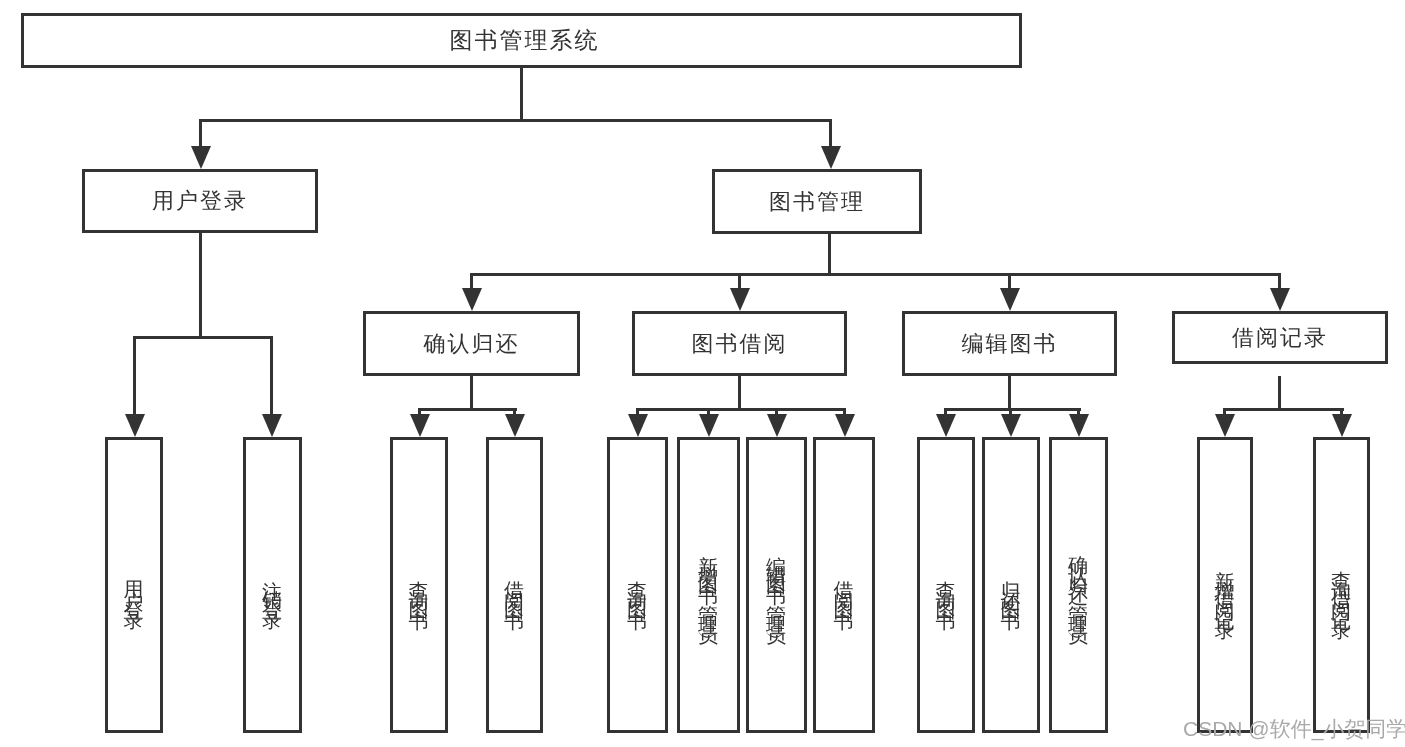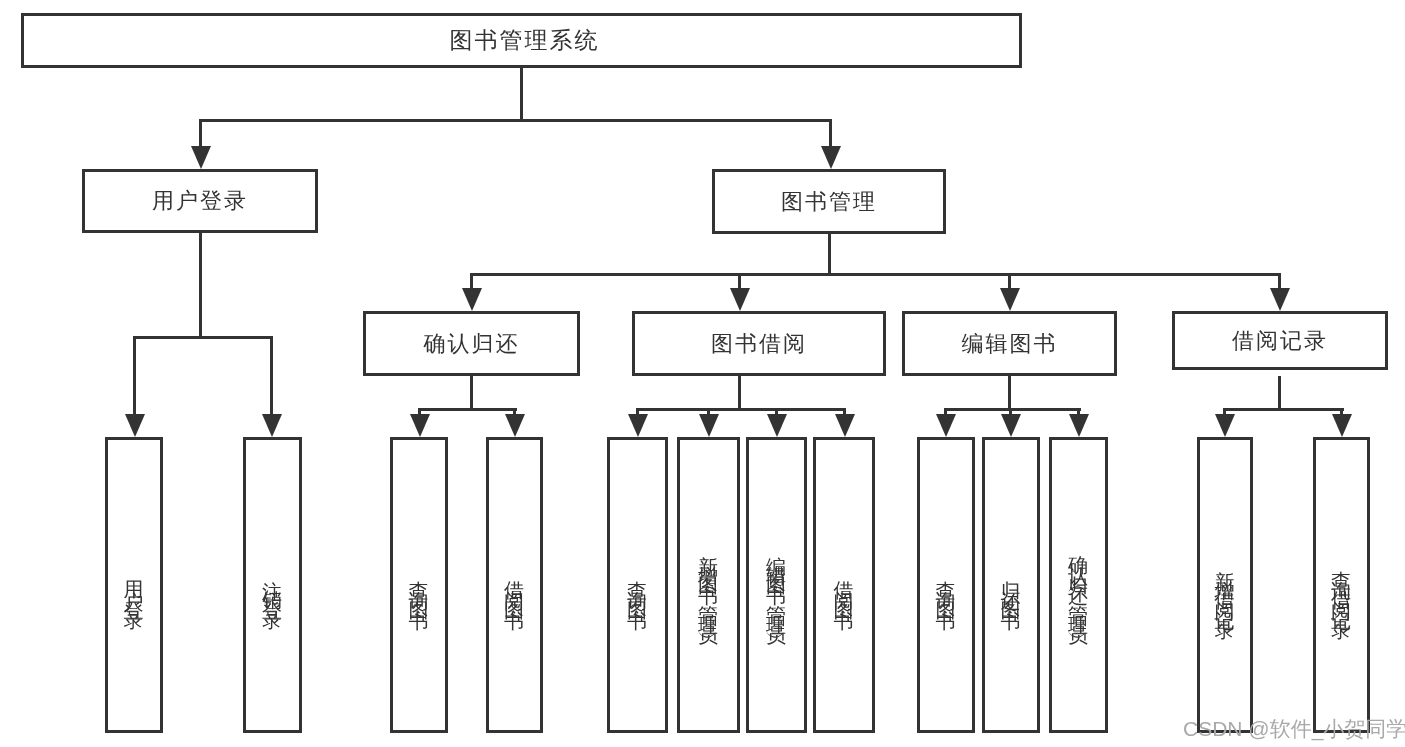--- a/index.html
+++ b/index.html
@@ -74,21 +74,21 @@
   <div class="line" style="left:520px; top:68px; width:3px; height:51px;"></div>
   <div class="line" style="left:199px; top:119px; width:633px; height:3px;"></div>
   <div class="line" style="left:199px; top:119px; width:3px; height:30px;"></div>
   <div class="arrow" style="left:191px; top:146px;"></div>
   <div class="line" style="left:829px; top:119px; width:3px; height:30px;"></div>
   <div class="arrow" style="left:821px; top:146px;"></div>
 
   <div class="box" style="left:82px; top:169px; width:236px; height:64px;">
     <span class="hlabel">用户登录</span>
   </div>
-  <div class="box" style="left:712px; top:169px; width:234px; height:65px;justify-content:center;">
+  <div class="box" style="left:712px; top:169px; width:210px; height:65px;justify-content:center;">
     <span class="hlabel">图书管理</span>
   </div>
 
   <div class="line" style="left:199px; top:233px; width:3px; height:103px;"></div>
   <div class="line" style="left:133px; top:336px; width:140px; height:3px;"></div>
   <div class="line" style="left:133px; top:336px; width:3px; height:80px;"></div>
   <div class="arrow" style="left:125px; top:414px;"></div>
   <div class="line" style="left:270px; top:336px; width:3px; height:80px;"></div>
   <div class="arrow" style="left:262px; top:414px;"></div>
 
@@ -99,27 +99,27 @@
   <div class="line" style="left:738px; top:273px; width:3px; height:17px;"></div>
   <div class="arrow" style="left:730px; top:288px;"></div>
   <div class="line" style="left:1008px; top:273px; width:3px; height:17px;"></div>
   <div class="arrow" style="left:1000px; top:288px;"></div>
   <div class="line" style="left:1278px; top:273px; width:3px; height:17px;"></div>
   <div class="arrow" style="left:1270px; top:288px;"></div>
 
   <div class="box" style="left:363px; top:311px; width:217px; height:65px;">
     <span class="hlabel">确认归还</span>
   </div>
-  <div class="box" style="left:632px; top:311px; width:254px; height:65px;">
+  <div class="box" style="left:632px; top:311px; width:215px; height:65px;">
     <span class="hlabel">图书借阅</span>
   </div>
   <div class="box" style="left:902px; top:311px; width:215px; height:65px;">
     <span class="hlabel">编辑图书</span>
   </div>
-  <div class="box" style="left:1172px; top:311px; width:216px; height:59px;">
+  <div class="box" style="left:1172px; top:311px; width:216px; height:53px;">
     <span class="hlabel">借阅记录</span>
   </div>
 
   <div class="line" style="left:470px; top:376px; width:3px; height:32px;"></div>
   <div class="line" style="left:418px; top:408px; width:99px; height:3px;"></div>
   <div class="line" style="left:418px; top:408px; width:3px; height:8px;"></div>
   <div class="arrow" style="left:410px; top:414px;"></div>
   <div class="line" style="left:513px; top:408px; width:3px; height:8px;"></div>
   <div class="arrow" style="left:505px; top:414px;"></div>
 

